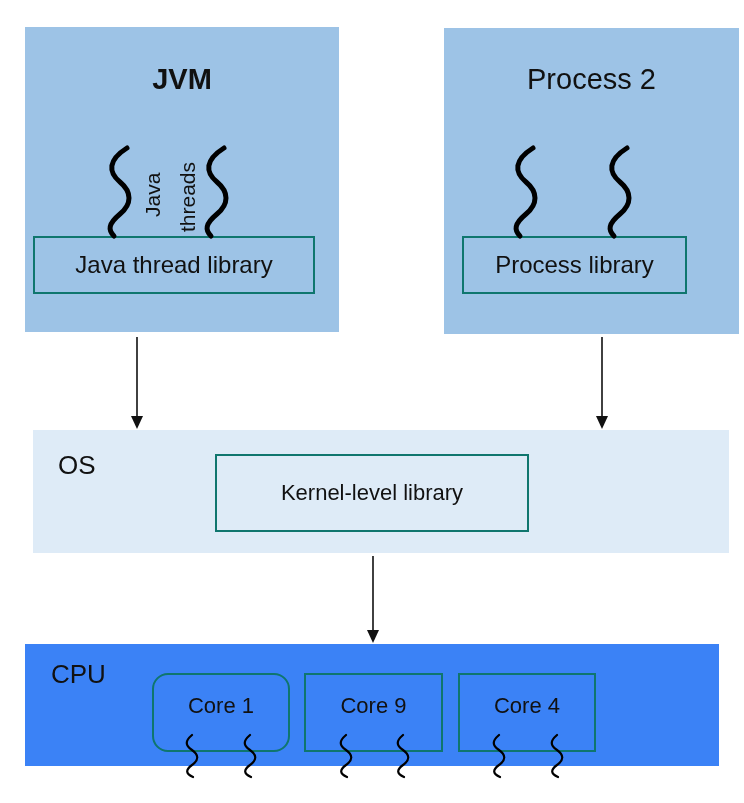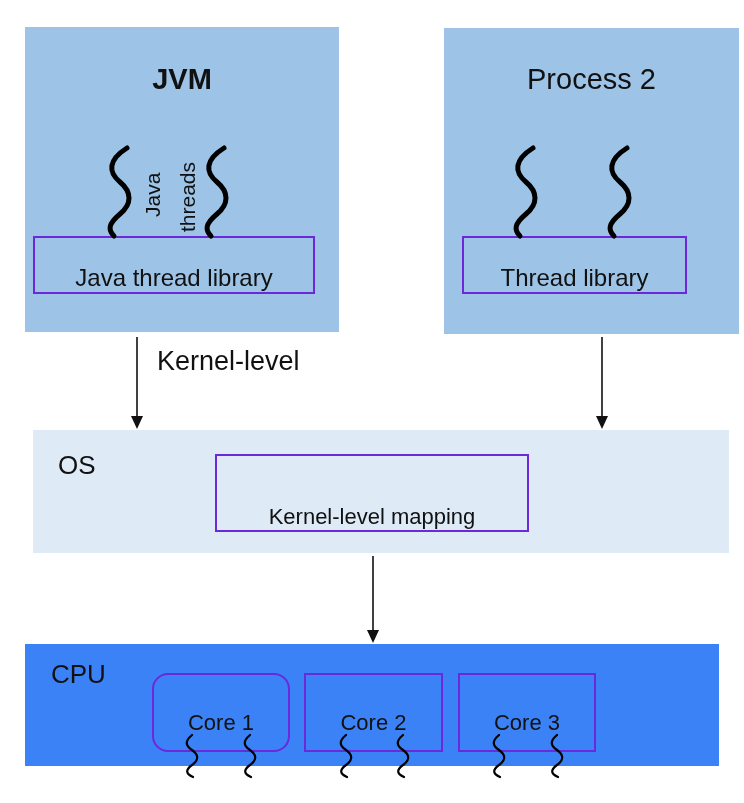--- a/index.html
+++ b/index.html
@@ -2,66 +2,65 @@
 <html><head>
 <meta charset="utf-8">
 <style>
   html, body { margin:0; padding:0; background:#ffffff; }
   body { width:744px; height:803px; position:relative; overflow:hidden;
          font-family:"Liberation Sans", "DejaVu Sans", sans-serif; color:#111; }
   .abs { position:absolute; }
   .proc { background:#9DC3E6; }
   .os-band { background:#DEEBF7; }
   .cpu-band { background:#3b82f6; }
-  .box { border:2px solid #6d28d9; box-sizing:border-box; display:flex; align-items:flex-end; justify-content:center; }
+  .box { border:2px solid #0f766e; box-sizing:border-box; display:flex; align-items:center; justify-content:center; }
   .title { font-size:29px; text-align:center; }
   svg.overlay { position:absolute; left:0; top:0; }
   .rot { position:absolute; transform-origin:left top; transform:rotate(-90deg); font-size:21px; line-height:24px; white-space:nowrap; }
 </style>
 </head>
 <body>
 
 <div class="abs proc" style="left:25px;top:27px;width:294px;height:305px;padding-left:20px;">
   <div class="abs title" style="left:0;top:36px;width:100%;font-weight:bold;font-size:29px;">JVM</div>
 </div>
 <div class="abs rot" style="left:141px;top:217px;">Java</div>
 <div class="abs rot" style="left:176px;top:232px;">threads</div>
 <div class="abs box" style="left:33px;top:236px;width:282px;height:58px;">
   <span style="font-size:24px;">Java thread library</span>
 </div>
 
 <div class="abs proc" style="left:426px;top:28px;width:295px;height:306px;margin-left:18px;">
   <div class="abs title" style="left:0;top:35px;width:100%;">Process 2</div>
 </div>
 <div class="abs box" style="left:462px;top:236px;width:225px;height:58px;">
-  <span style="font-size:24px;">Thread library</span>
+  <span style="font-size:24px;">Process library</span>
 </div>
 
 <div class="abs" style="left:157px;top:342px;font-size:27px;line-height:38px;">
-  <div>Kernel-level</div>
 </div>
 
 <div class="abs os-band" style="left:25px;top:430px;width:696px;height:123px;margin-left:8px;">
   <div class="abs" style="left:25px;top:20px;font-size:26px;">OS</div>
 </div>
 <div class="abs box" style="left:215px;top:454px;width:314px;height:78px;">
-  <span style="font-size:22px;">Kernel-level mapping</span>
+  <span style="font-size:22px;">Kernel-level library</span>
 </div>
 
 <div class="abs cpu-band" style="left:25px;top:644px;width:694px;height:122px;">
   <div class="abs" style="left:26px;top:15px;font-size:26px;">CPU</div>
 </div>
 <div class="abs box" style="left:152px;top:673px;width:138px;height:79px;border-radius:16px;">
   <span style="font-size:22px;margin-bottom:14px;">Core 1</span>
 </div>
 <div class="abs box" style="left:304px;top:673px;width:139px;height:79px;">
-  <span style="font-size:22px;margin-bottom:14px;">Core 2</span>
+  <span style="font-size:22px;margin-bottom:14px;">Core 9</span>
 </div>
 <div class="abs box" style="left:458px;top:673px;width:138px;height:79px;">
-  <span style="font-size:22px;margin-bottom:14px;">Core 3</span>
+  <span style="font-size:22px;margin-bottom:14px;">Core 4</span>
 </div>
 
 <svg class="overlay" width="744" height="803" viewBox="0 0 744 803">
   <defs>
     <marker id="ah" markerWidth="10" markerHeight="12" refX="5" refY="11" orient="auto" markerUnits="userSpaceOnUse">
       <path d="M0,0 L10,0 L5,12 Z" fill="#111"></path>
     </marker>
   </defs>
 
   <g>

